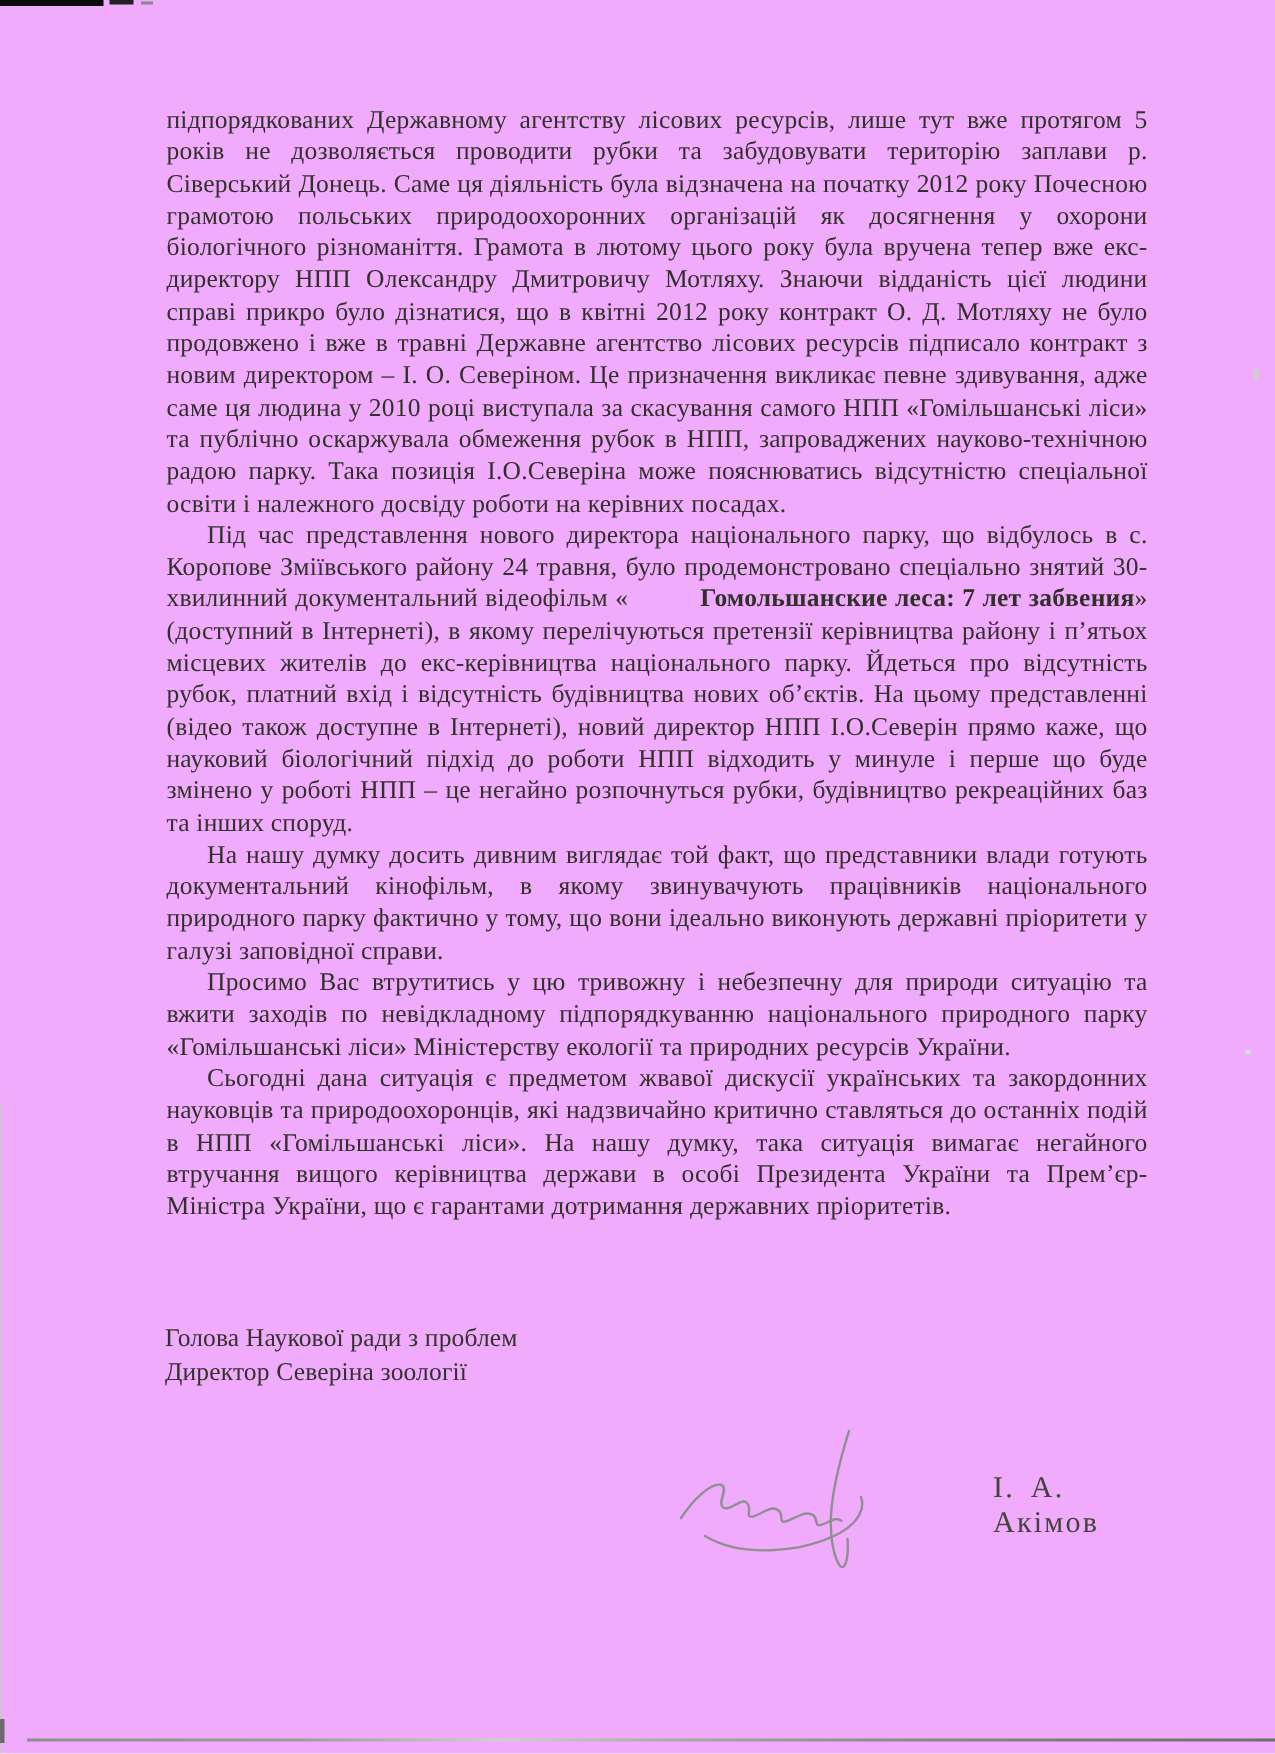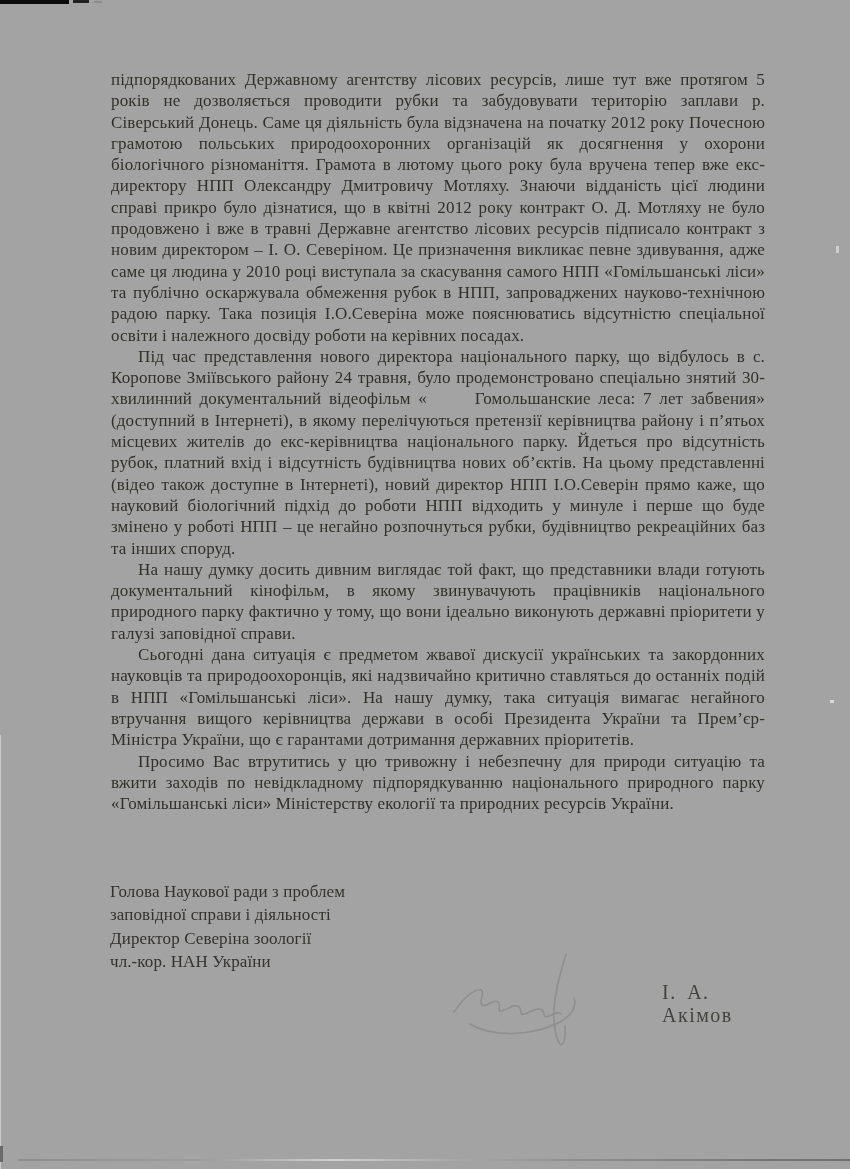--- a/index.html
+++ b/index.html
@@ -1,18 +1,18 @@
 <!DOCTYPE html>
 <html><head>
 <meta charset="utf-8">
 <style>
   html,body { margin:0; padding:0; background:#ffffff; }
   .page {
     position:relative; width:850px; height:1169px;
-    background:#a3a3a3; overflow:hidden;
+    background:#f0abfc; overflow:hidden;
     font-family:"Liberation Serif", serif;
   }
   
   .art { position:absolute; }
   .top-bar   { left:0;  top:0;    width:69px;  height:4px;  background:#0b0b0b; }
   .top-bar2  { left:73px; top:0;  width:16px;  height:3px;  background:#222; }
   .top-speck { left:94px; top:1px; width:8px;  height:2px;  background:#8a8a8a; }
   .left-line { left:0;  top:735px; width:1px;  height:434px; background:#c9c9c9; }
   .left-mark { left:0;  top:1146px; width:3px; height:16px; background:#6b6b6b; }
   .bottom-line {
@@ -23,21 +23,21 @@
   .speck-b { left:830px; top:700px; width:4px; height:3px; background:#d8d8d6; }
 
   
   .letter-body {
     position:absolute; left:111px; top:69px; width:654px;
     font-size:17px; line-height:21.3px; color:#32302b;
     text-align:justify; letter-spacing:0.15px;
   }
   .letter-body p { margin:0; text-indent:27px; }
   .letter-body p.continuation { text-indent:0; }
-  .film-title { font-weight:normal;margin-left:48px; }
+  .film-title { font-weight:bold;margin-left:48px; }
   .closing { margin-top:14px !important; }
 
   
   .signature-area { position:absolute; left:0; top:0; width:680px; height:1169px; pointer-events:none; }
   .signoff-block {
     position:absolute; left:110px; top:880px; width:340px;
     font-size:17px; line-height:23.4px; color:#34322d; letter-spacing:0.1px;
   }
   .signer-name {
     position:absolute; left:662px; top:981px;
@@ -56,30 +56,28 @@
   <div class="art left-line"></div>
   <div class="art left-mark"></div>
   <div class="art bottom-line"></div>
   <div class="art speck-a"></div>
   <div class="art speck-b"></div>
 
   <div class="letter-body">
     <p class="continuation">підпорядкованих Державному агентству лісових ресурсів, лише тут вже протягом 5 років не дозволяється проводити рубки та забудовувати територію заплави р. Сіверський Донець. Саме ця діяльність була відзначена на початку 2012 року Почесною грамотою польських природоохоронних організацій як досягнення у охорони біологічного різноманіття. Грамота в лютому цього року була вручена тепер вже екс-директору НПП Олександру Дмитровичу Мотляху. Знаючи відданість цієї людини справі прикро було дізнатися, що в квітні 2012 року контракт О. Д. Мотляху не було продовжено і вже в травні Державне агентство лісових ресурсів підписало контракт з новим директором – І. О. Северіном. Це призначення викликає певне здивування, адже саме ця людина у 2010 році виступала за скасування самого НПП «Гомільшанські ліси» та публічно оскаржувала обмеження рубок в НПП, запроваджених науково-технічною радою парку. Така позиція І.О.Северіна може пояснюватись відсутністю спеціальної освіти і належного досвіду роботи на керівних посадах.</p>
     <p><span>Під час представлення нового директора національного парку, що відбулось в с. Коропове Зміївського району 24 травня, було продемонстровано спеціально знятий 30-хвилинний документальний відеофільм «</span><span class="film-title">Гомольшанские леса: 7 лет забвения</span><span>» (доступний в Інтернеті), в якому перелічуються претензії керівництва району і п’ятьох місцевих жителів до екс-керівництва національного парку. Йдеться про відсутність рубок, платний вхід і відсутність будівництва нових об’єктів. На цьому представленні (відео також доступне в Інтернеті), новий директор НПП І.О.Северін прямо каже, що науковий біологічний підхід до роботи НПП відходить у минуле і перше що буде змінено у роботі НПП – це негайно розпочнуться рубки, будівництво рекреаційних баз та інших споруд.</span></p>
     <p>На нашу думку досить дивним виглядає той факт, що представники влади готують документальний кінофільм, в якому звинувачують працівників національного природного парку фактично у тому, що вони ідеально виконують державні пріоритети у галузі заповідної справи.</p>
+    <p>Просимо Вас втрутитись у цю тривожну і небезпечну для природи ситуацію та вжити заходів по невідкладному підпорядкуванню національного природного парку «Гомільшанські ліси» Міністерству екології та природних ресурсів України.</p>
     <p>Сьогодні дана ситуація є предметом жвавої дискусії українських та закордонних науковців та природоохоронців, які надзвичайно критично ставляться до останніх подій в НПП «Гомільшанські ліси». На нашу думку, така ситуація вимагає негайного втручання вищого керівництва держави в особі Президента України та Прем’єр-Міністра України, що є гарантами дотримання державних пріоритетів.</p>
-    <p>Просимо Вас втрутитись у цю тривожну і небезпечну для природи ситуацію та вжити заходів по невідкладному підпорядкуванню національного природного парку «Гомільшанські ліси» Міністерству екології та природних ресурсів України.</p>
   </div>
 
   <div class="signature-area">
     <div class="signoff-block">
       <div>Голова Наукової ради з проблем</div>
-      <div>заповідної справи і діяльності</div>
       <div>Директор Северіна зоології</div>
-      <div>чл.-кор. НАН України</div>
     </div>
 
     <svg class="signature-svg" width="150" height="110" viewBox="0 0 150 110">
       <g fill="none" stroke="#8f8f8f" stroke-width="1.6" stroke-linecap="round">
         <path d="M6,64 C14,52 26,40 33,42 C38,44 30,54 34,57 C39,60 46,50 50,54 C54,58 48,64 54,63 C61,61 66,55 71,59 C75,62 70,68 77,66 C84,63 89,59 94,62 C98,65 94,71 101,68 C106,66 110,63 113,66"></path>
         <path d="M118,6 C113,22 107,45 106,62 C105,80 109,92 112,96 C115,99 118,92 117,78"></path>
         <path d="M22,76 C45,90 85,88 112,74 C124,67 129,58 126,50"></path>
       </g>
     </svg>
 

